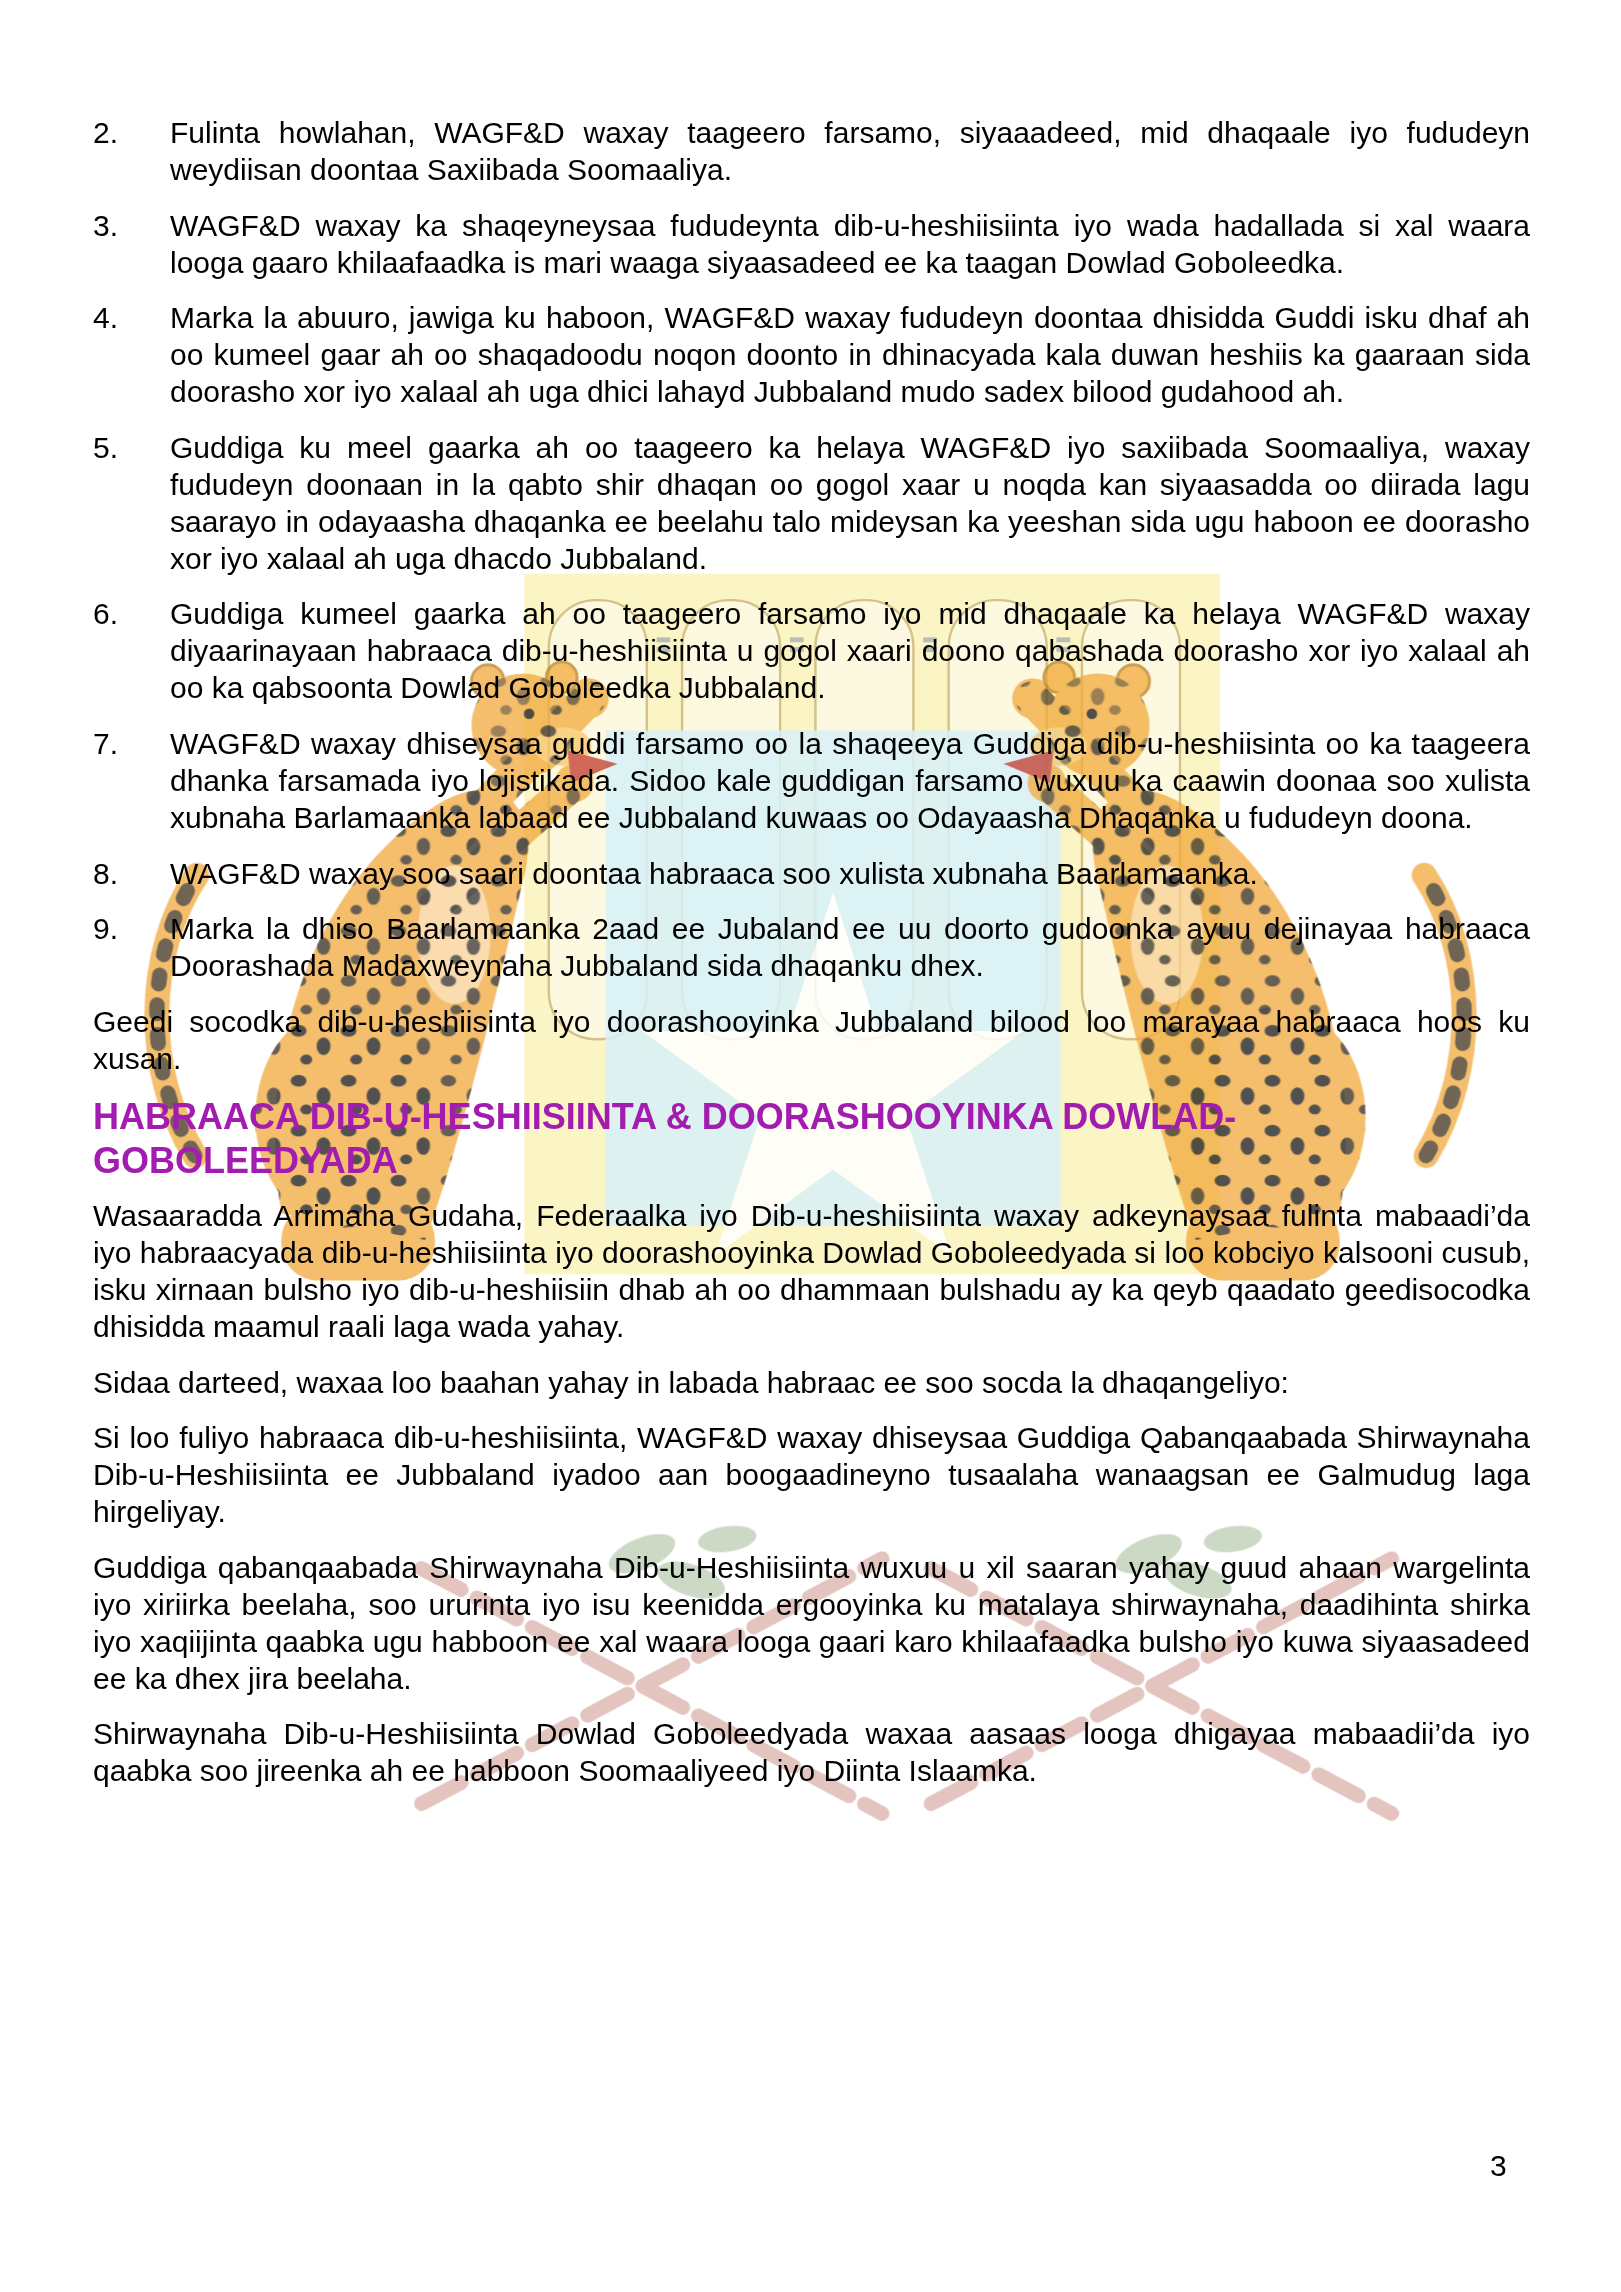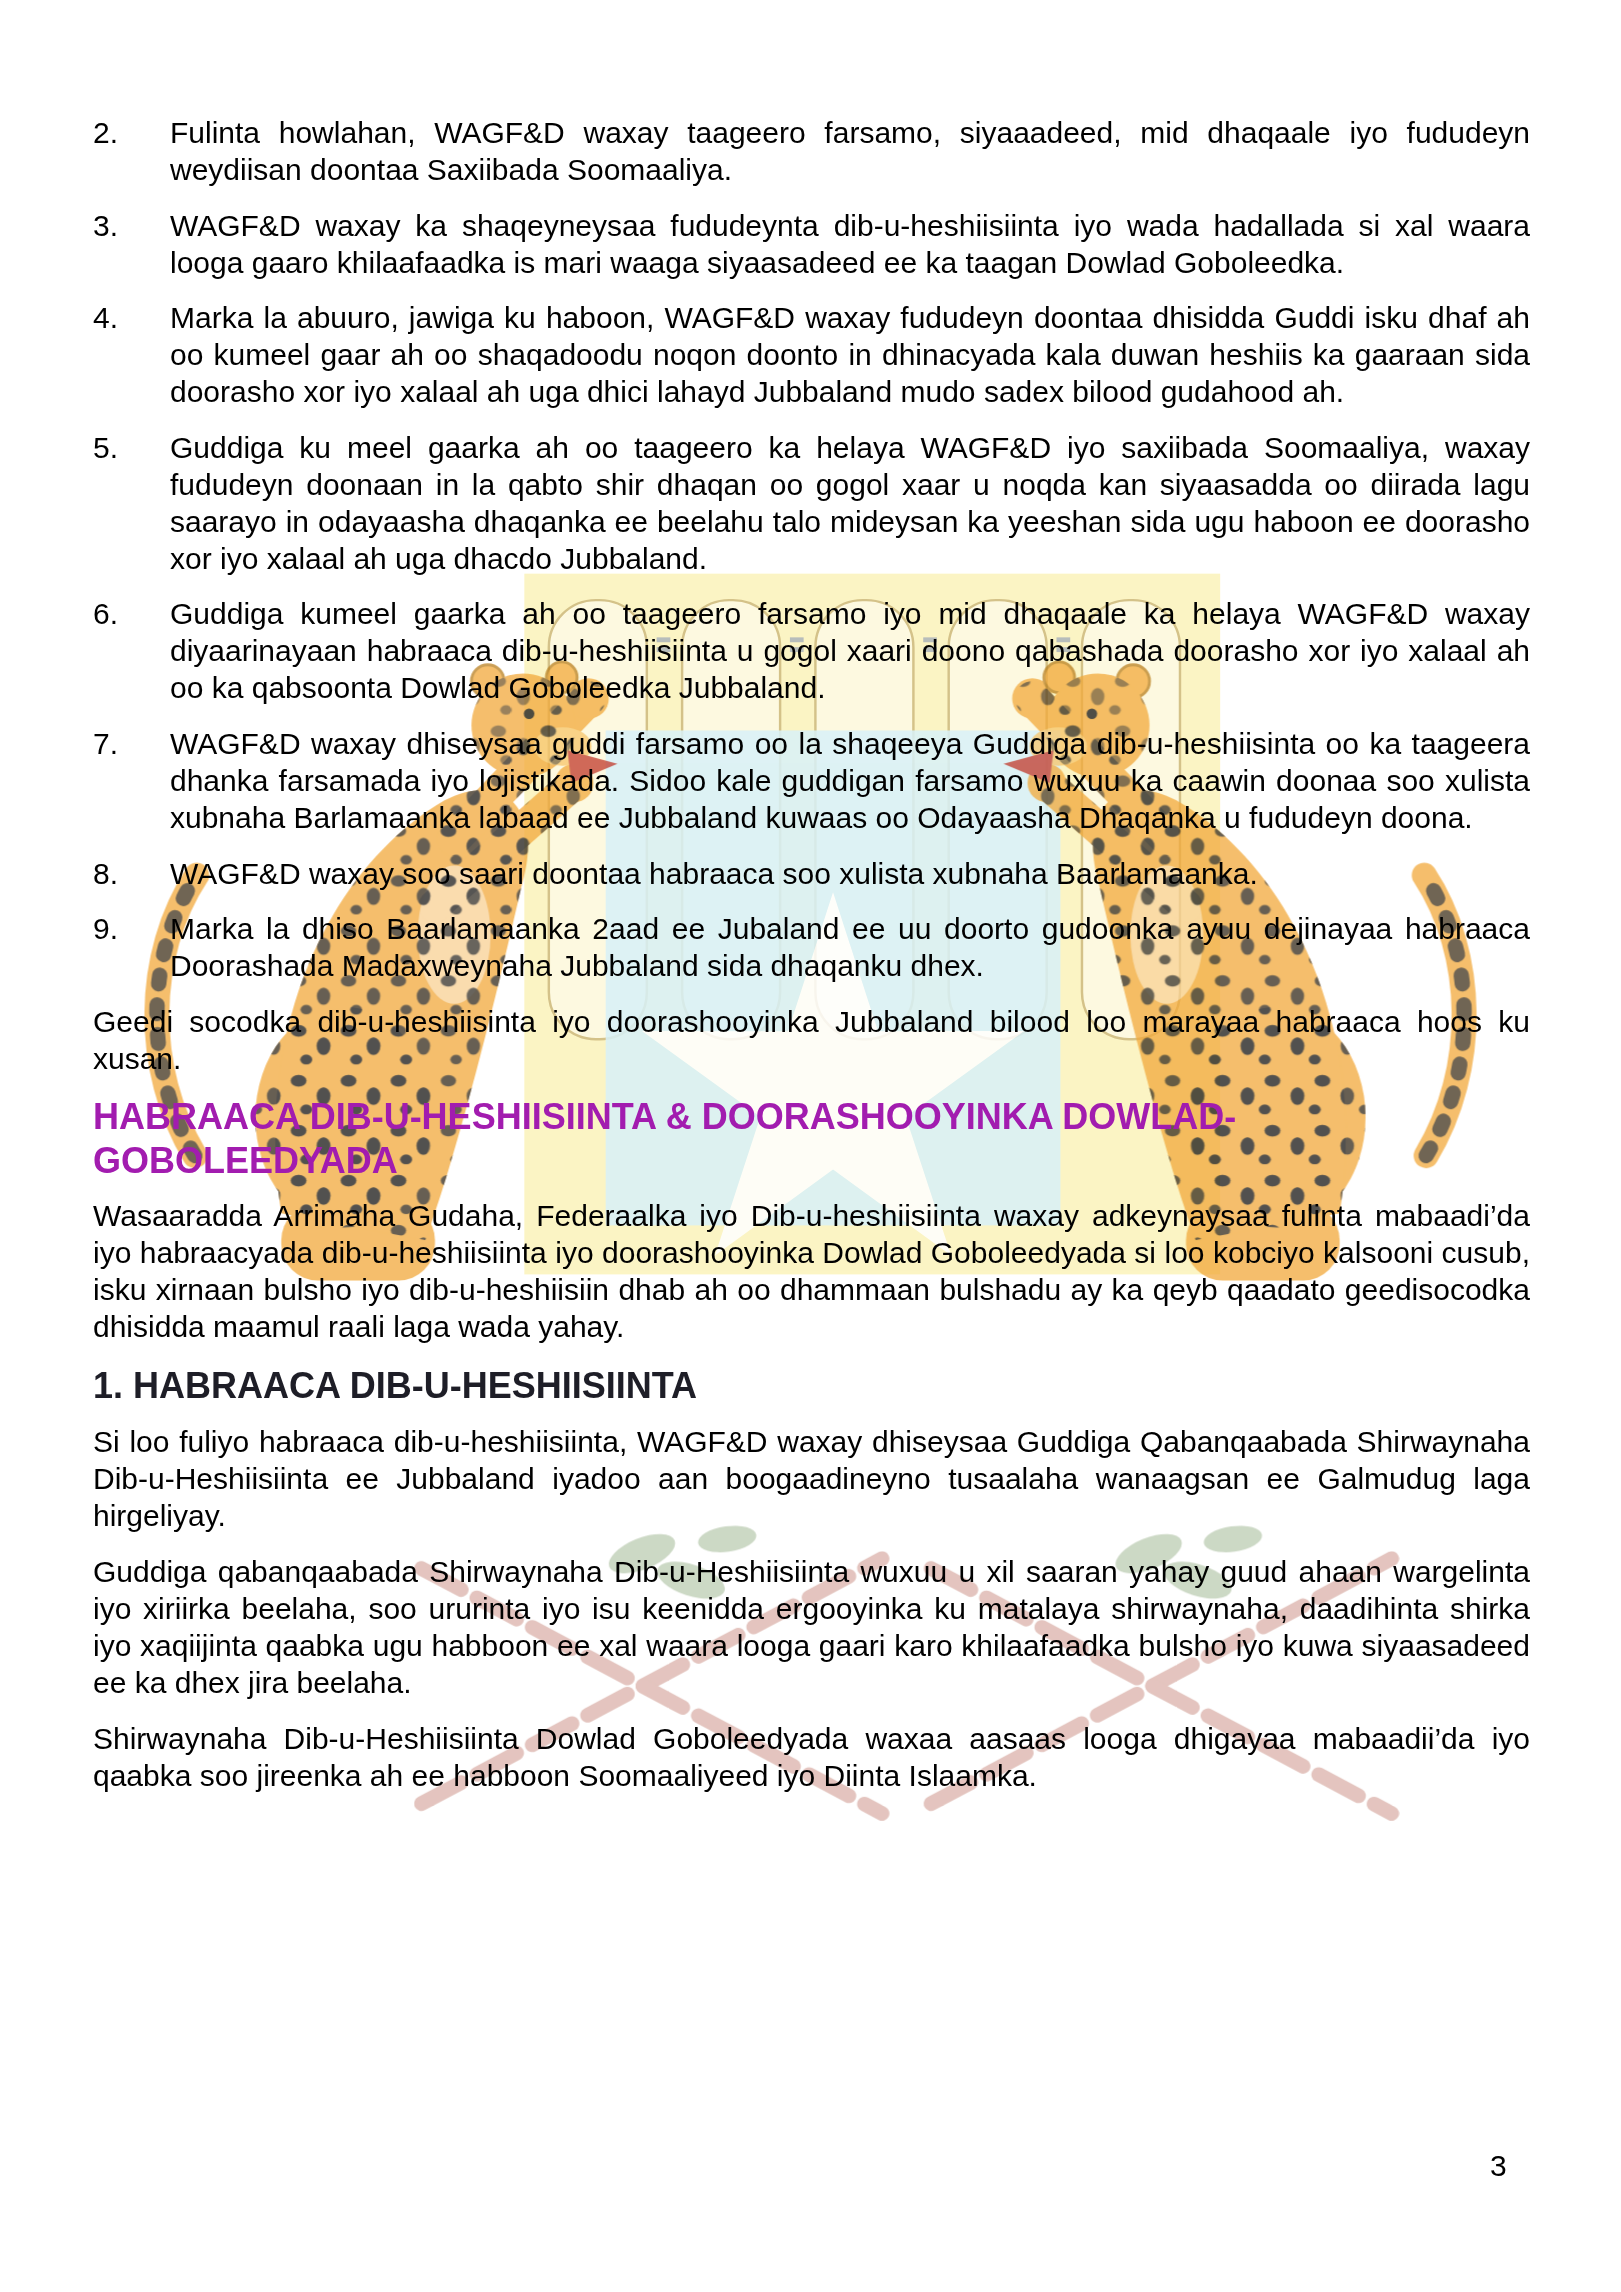--- a/index.html
+++ b/index.html
@@ -162,22 +162,22 @@
       <span class="num">9.</span>
       <span class="li-text">Marka la dhiso Baarlamaanka 2aad ee Jubaland ee uu doorto gudoonka ayuu dejinayaa habraaca Doorashada Madaxweynaha Jubbaland sida dhaqanku dhex.</span>
     </div>
 
     <p class="para">Geedi socodka dib-u-heshiisinta iyo doorashooyinka Jubbaland bilood loo marayaa habraaca hoos ku xusan.</p>
 
     <h1 class="sec">HABRAACA DIB-U-HESHIISIINTA &amp; DOORASHOOYINKA DOWLAD-GOBOLEEDYADA</h1>
 
     <p class="para"><span>Wasaaradda Arrimaha Gudaha, Federaalka iyo Dib-u-heshiisiinta </span><span class="alt">waxay adkeynaysaa</span><span> fulinta mabaadi’da iyo habraacyada dib-u-heshiisiinta iyo doorashooyinka Dowlad Goboleedyada si loo kobciyo kalsooni cusub, isku xirnaan bulsho iyo dib-u-heshiisiin dhab ah oo dhammaan bulshadu ay ka qeyb qaadato geedisocodka dhisidda maamul raali laga wada yahay.</span></p>
 
+    <p class="para">Sidaa darteed, waxaa loo baahan yahay in labada habraac ee soo socda la dhaqangeliyo:</p>
 
-    <h2 class="sec">1. HABRAACA DIB-U-HESHIISIINTA</h2>
 
     <p class="para">Si loo fuliyo habraaca dib-u-heshiisiinta, WAGF&amp;D waxay dhiseysaa Guddiga Qabanqaabada Shirwaynaha Dib-u-Heshiisiinta ee Jubbaland iyadoo aan boogaadineyno tusaalaha wanaagsan ee Galmudug laga hirgeliyay.</p>
 
     <p class="para">Guddiga qabanqaabada Shirwaynaha Dib-u-Heshiisiinta wuxuu u xil saaran yahay guud ahaan wargelinta iyo xiriirka beelaha, soo ururinta iyo isu keenidda ergooyinka ku matalaya shirwaynaha, daadihinta shirka iyo xaqiijinta qaabka ugu habboon ee xal waara looga gaari karo khilaafaadka bulsho iyo kuwa siyaasadeed ee ka dhex jira beelaha.</p>
 
     <p class="para">Shirwaynaha Dib-u-Heshiisiinta Dowlad Goboleedyada waxaa aasaas looga dhigayaa mabaadii’da iyo qaabka soo jireenka ah ee habboon Soomaaliyeed iyo Diinta Islaamka.</p>
 
   </div>
 
   <div class="pageno">3</div>

